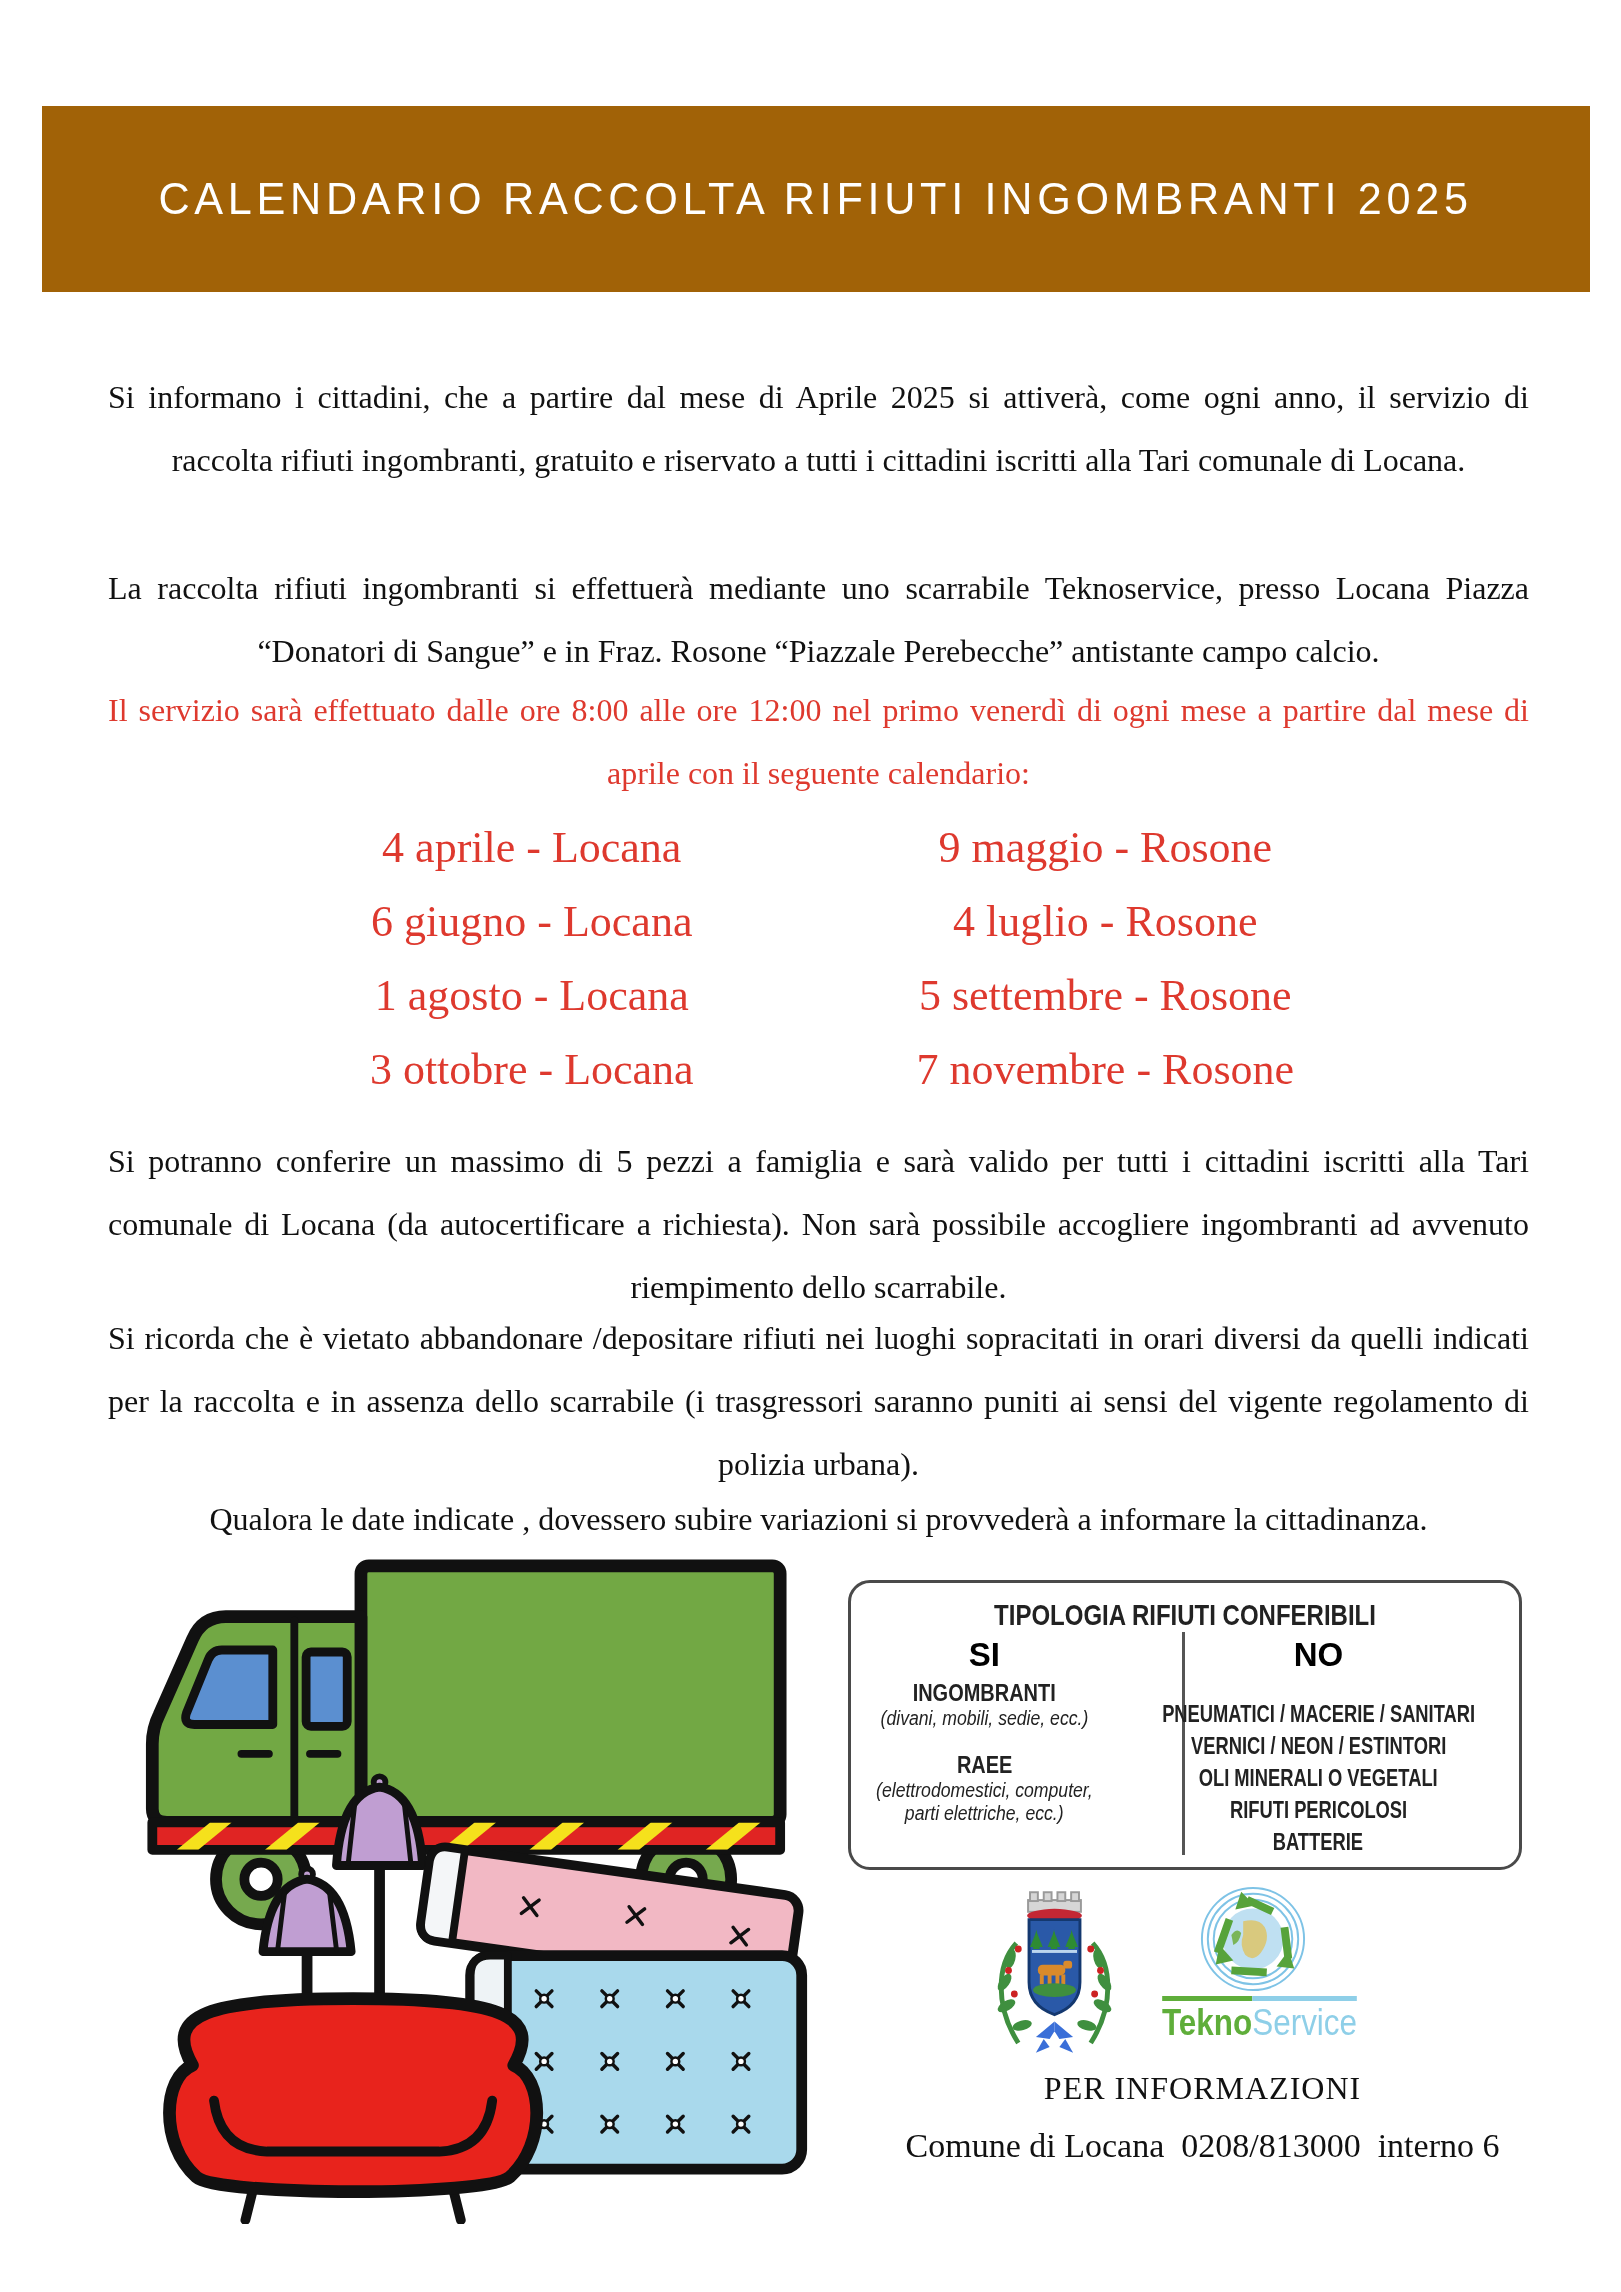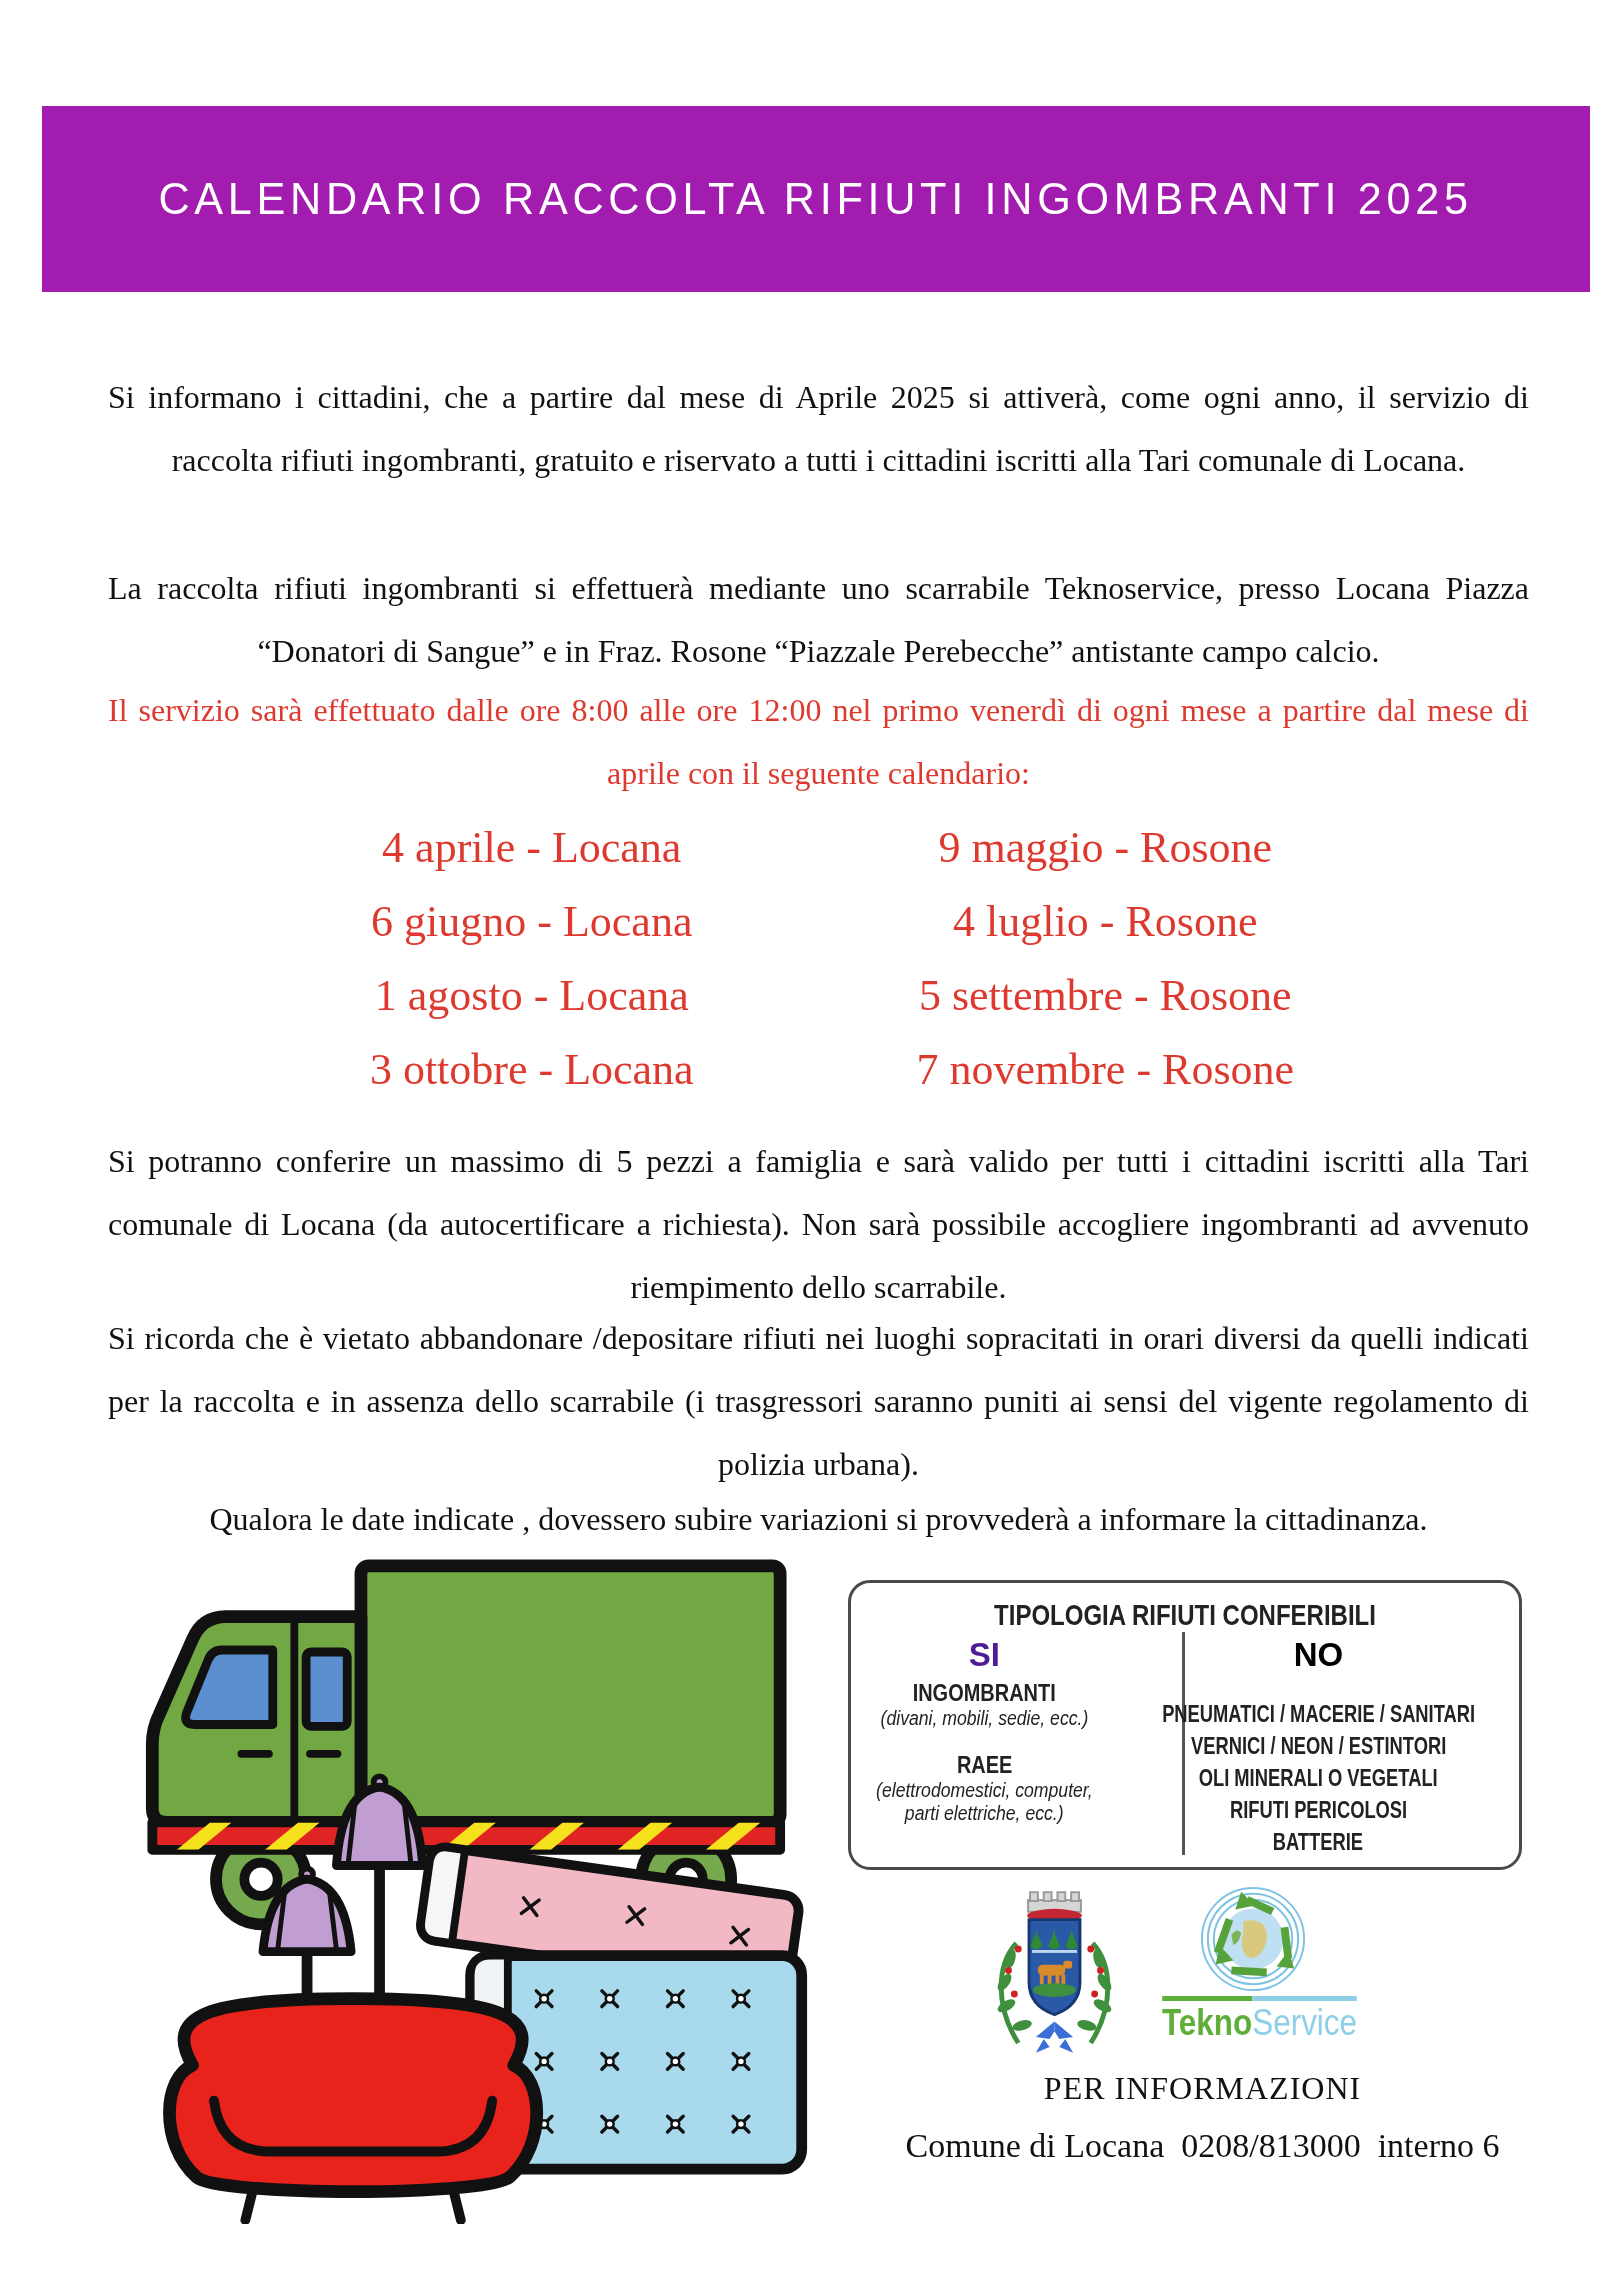--- a/index.html
+++ b/index.html
@@ -1,19 +1,19 @@
 <!DOCTYPE html>
 <html><head>
 <meta charset="utf-8">
 <style>
   html,body{margin:0;padding:0;background:#ffffff;}
   .page{position:relative;width:1621px;height:2293px;background:#ffffff;overflow:hidden;
         font-family:"Liberation Serif",serif;color:#111;}
   
-  .banner{position:absolute;left:42px;top:106px;width:1548px;height:186px;background:#a21caf;
+  .banner{position:absolute;left:42px;top:106px;width:1548px;height:186px;background:#a16207;
           display:flex;align-items:center;justify-content:center;}
   .banner h1{margin:0;color:#ffffff;font-family:"Liberation Sans",sans-serif;font-weight:400;
              font-size:45px;letter-spacing:4.9px;white-space:nowrap;transform:scaleX(.96);}
   
   .para{position:absolute;left:108px;width:1421px;font-size:32px;line-height:63px;
         text-align:justify;text-align-last:center;margin:0;}
   .para.red{color:#de392e;}
   .p-intro{top:366px;} .p-location{top:557px;} .p-notice{top:679px;}
   .p-limit{top:1130px;} .p-prohibition{top:1307px;} .p-changes{top:1488px;}
   
@@ -24,21 +24,21 @@
   .illus{position:absolute;left:98px;top:1556px;}
   
   .tipo-box{position:absolute;left:848px;top:1580px;width:674px;height:290px;box-sizing:border-box;
             border:3.9px solid #4a4a4a;border-radius:22px;background:#fff;
             font-family:"Liberation Sans",sans-serif;}
   .tipo-title{margin-top:14.7px;text-align:center;font-weight:bold;font-size:30px;color:#222;
               white-space:nowrap;transform:scaleX(.8);}
   .tipo-cols{position:absolute;left:0;right:0;top:51px;bottom:11.8px;display:flex;}
   .tipo-col{flex:1;display:flex;flex-direction:column;align-items:center;}
   .tipo-divider{position:absolute;left:49.6%;top:49px;height:223px;width:2.9px;background:#555;}
-  .yes-label{font-weight:bold;font-size:33px;color:#4c1d95;margin-top:2px;}
+  .yes-label{font-weight:bold;font-size:33px;color:#000000;margin-top:2px;}
   .no-label{font-weight:bold;font-size:33px;color:#000000;margin-top:2px;}
   .item-name{font-weight:bold;font-size:23.5px;color:#222;margin-top:5.9px;white-space:nowrap;transform:scaleX(.85);}
   .item-detail{font-style:italic;font-size:19.6px;color:#222;line-height:23.5px;text-align:center;
                white-space:nowrap;transform:scaleX(.9);}
   .no-items{margin-top:24px;display:flex;flex-direction:column;align-items:center;}
   .no-item{font-weight:bold;font-size:23.5px;color:#222;line-height:32px;white-space:nowrap;transform:scaleX(.78);}
   
   .crest{position:absolute;left:985px;top:1888px;}
   .globe{position:absolute;left:1198px;top:1884px;}
   .wordmark{position:absolute;left:1127px;top:1996px;width:265px;text-align:center;

